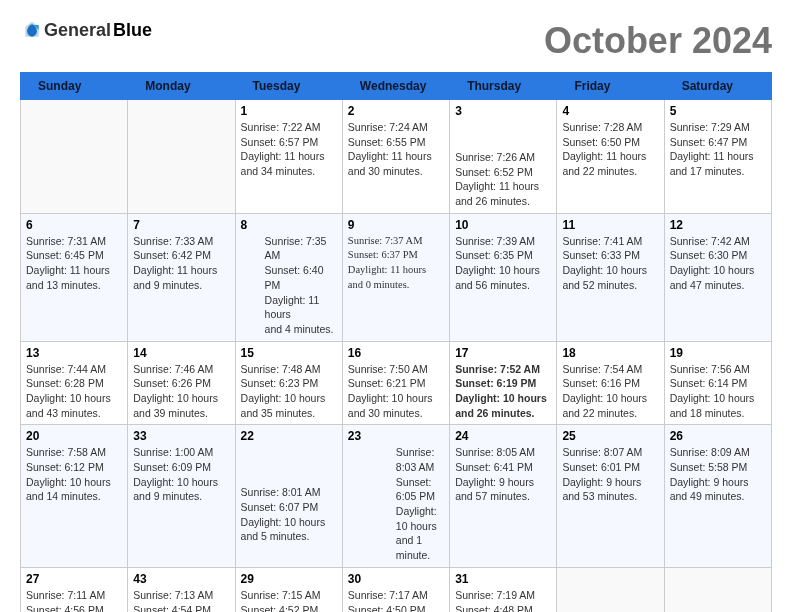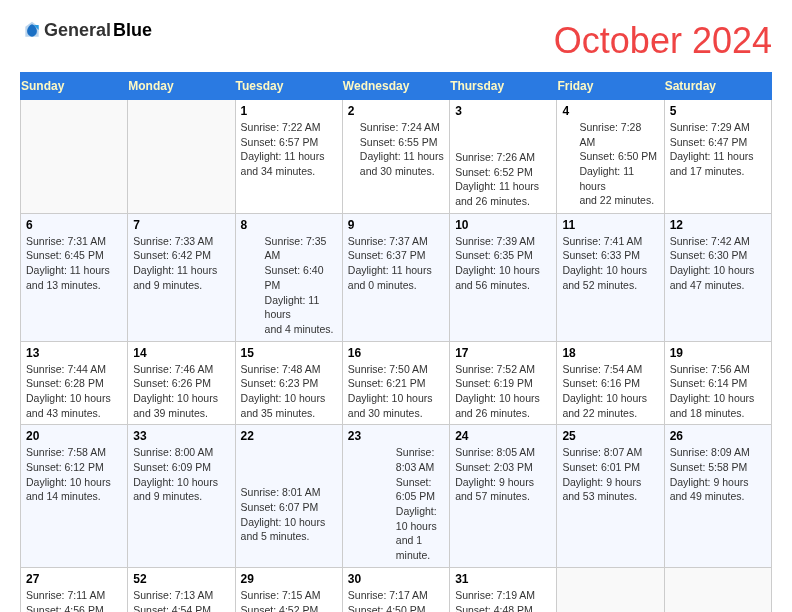--- a/index.html
+++ b/index.html
@@ -24,36 +24,36 @@
     .logo-icon {
       width: 20px;
       height: 20px;
       margin-left: 2px;
     }
     .title-area {
       text-align: right;
     }
     .month-title {
       font-size: 36px;
-      font-weight: normal;
-      color: #ef4444;
+      font-weight: bold;
+      color: #737373;
     }
     .location-title {
       font-size: 16px;
       color: #555;
     }
     .calendar {
       width: 100%;
       border-collapse: collapse;
       font-size: 11px;
     }
     .calendar th {
       background-color: #2a7ae2;
-      color: #fef9c3;
-      padding: 6px 0;
+      color: #0f172a;
+      padding: 6px 17px;
       text-align: left;
       font-size: 12px;
       font-weight: bold;
       border: 1px solid #2a7ae2;
     }
     .calendar td {
       border: 1px solid #ccc;
       padding: 4px 5px;
       vertical-align: top;
       width: calc(100% / 7);
@@ -114,35 +114,35 @@
         <td class="empty-cell"></td>
         <td>
           <span class="day-number">1</span>
           <div class="day-info" style="white-space: pre-line;">Sunrise: 7:22 AM
 Sunset: 6:57 PM
 Daylight: 11 hours
 and 34 minutes.</div>
         </td>
         <td>
           <span class="day-number">2</span>
-          <div class="day-info" style="white-space: pre-line; margin-left: 12px;">Sunrise: 7:24 AM
+          <div class="day-info" style="white-space: pre-line;">Sunrise: 7:24 AM
 Sunset: 6:55 PM
 Daylight: 11 hours
 and 30 minutes.</div>
         </td>
         <td>
           <span class="day-number">3</span>
           <div class="day-info" style="white-space: pre-line; margin-top: 32px;">Sunrise: 7:26 AM
 Sunset: 6:52 PM
 Daylight: 11 hours
 and 26 minutes.</div>
         </td>
         <td>
           <span class="day-number">4</span>
-          <div class="day-info" style="white-space: pre-line; margin-left: 17px;">Sunrise: 7:28 AM
+          <div class="day-info" style="white-space: pre-line;">Sunrise: 7:28 AM
 Sunset: 6:50 PM
 Daylight: 11 hours
 and 22 minutes.</div>
         </td>
         <td>
           <span class="day-number">5</span>
           <div class="day-info" style="white-space: pre-line;">Sunrise: 7:29 AM
 Sunset: 6:47 PM
 Daylight: 11 hours
 and 17 minutes.</div>
@@ -165,21 +165,21 @@
         </td>
         <td>
           <span class="day-number">8</span>
           <div class="day-info" style="white-space: pre-line; margin-left: 24px;">Sunrise: 7:35 AM
 Sunset: 6:40 PM
 Daylight: 11 hours
 and 4 minutes.</div>
         </td>
         <td>
           <span class="day-number">9</span>
-          <div class="day-info" style="white-space: pre-line;">Sunrise: 7:37 AM
+          <div class="day-info" style="white-space: pre-line; font-family: Liberation Serif, serif;">Sunrise: 7:37 AM
 Sunset: 6:37 PM
 Daylight: 11 hours
 and 0 minutes.</div>
         </td>
         <td>
           <span class="day-number">10</span>
           <div class="day-info" style="white-space: pre-line;">Sunrise: 7:39 AM
 Sunset: 6:35 PM
 Daylight: 10 hours
 and 56 minutes.</div>
@@ -223,21 +223,21 @@
         </td>
         <td>
           <span class="day-number">16</span>
           <div class="day-info" style="white-space: pre-line;">Sunrise: 7:50 AM
 Sunset: 6:21 PM
 Daylight: 10 hours
 and 30 minutes.</div>
         </td>
         <td>
           <span class="day-number">17</span>
-          <div class="day-info" style="white-space: pre-line;">Sunrise: 7:52 AM
+          <div class="day-info" style="white-space: pre-line; font-weight: bold;">Sunrise: 7:52 AM
 Sunset: 6:19 PM
 Daylight: 10 hours
 and 26 minutes.</div>
         </td>
         <td>
           <span class="day-number">18</span>
           <div class="day-info" style="white-space: pre-line;">Sunrise: 7:54 AM
 Sunset: 6:16 PM
 Daylight: 10 hours
 and 22 minutes.</div>
@@ -253,21 +253,21 @@
       <tr>
         <td>
           <span class="day-number">20</span>
           <div class="day-info" style="white-space: pre-line;">Sunrise: 7:58 AM
 Sunset: 6:12 PM
 Daylight: 10 hours
 and 14 minutes.</div>
         </td>
         <td>
           <span class="day-number">33</span>
-          <div class="day-info" style="white-space: pre-line;">Sunrise: 8:00 AM
+          <div class="day-info" style="white-space: pre-line;">Sunrise: 1:00 AM
 Sunset: 6:09 PM
 Daylight: 10 hours
 and 9 minutes.</div>
         </td>
         <td>
           <span class="day-number">22</span>
           <div class="day-info" style="white-space: pre-line; margin-top: 42px;">Sunrise: 8:01 AM
 Sunset: 6:07 PM
 Daylight: 10 hours
 and 5 minutes.</div>
@@ -275,21 +275,21 @@
         <td>
           <span class="day-number">23</span>
           <div class="day-info" style="white-space: pre-line; margin-left: 48px;">Sunrise: 8:03 AM
 Sunset: 6:05 PM
 Daylight: 10 hours
 and 1 minute.</div>
         </td>
         <td>
           <span class="day-number">24</span>
           <div class="day-info" style="white-space: pre-line;">Sunrise: 8:05 AM
-Sunset: 2:03 PM
+Sunset: 6:41 PM
 Daylight: 9 hours
 and 57 minutes.</div>
         </td>
         <td>
           <span class="day-number">25</span>
           <div class="day-info" style="white-space: pre-line;">Sunrise: 8:07 AM
 Sunset: 6:01 PM
 Daylight: 9 hours
 and 53 minutes.</div>
         </td>
@@ -303,21 +303,21 @@
       </tr>
       <tr>
         <td>
           <span class="day-number">27</span>
           <div class="day-info" style="white-space: pre-line;">Sunrise: 7:11 AM
 Sunset: 4:56 PM
 Daylight: 9 hours
 and 45 minutes.</div>
         </td>
         <td>
-          <span class="day-number">52</span>
+          <span class="day-number">43</span>
           <div class="day-info" style="white-space: pre-line;">Sunrise: 7:13 AM
 Sunset: 4:54 PM
 Daylight: 9 hours
 and 41 minutes.</div>
         </td>
         <td>
           <span class="day-number">29</span>
           <div class="day-info" style="white-space: pre-line;">Sunrise: 7:15 AM
 Sunset: 4:52 PM
 Daylight: 9 hours

